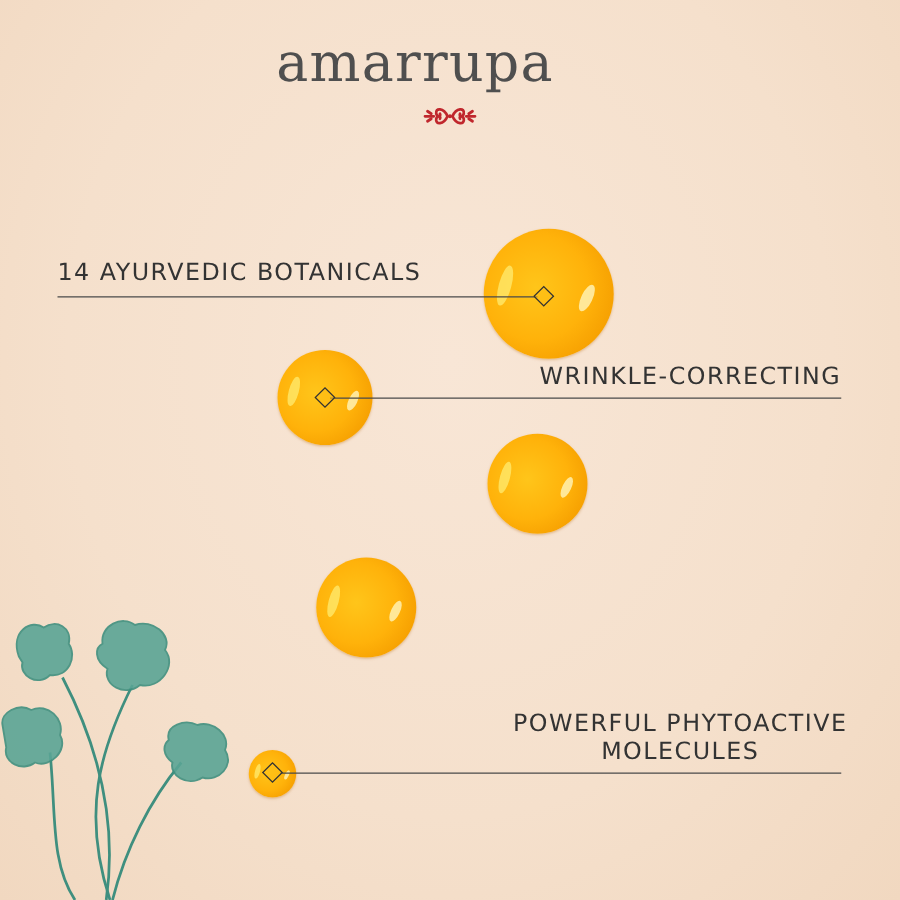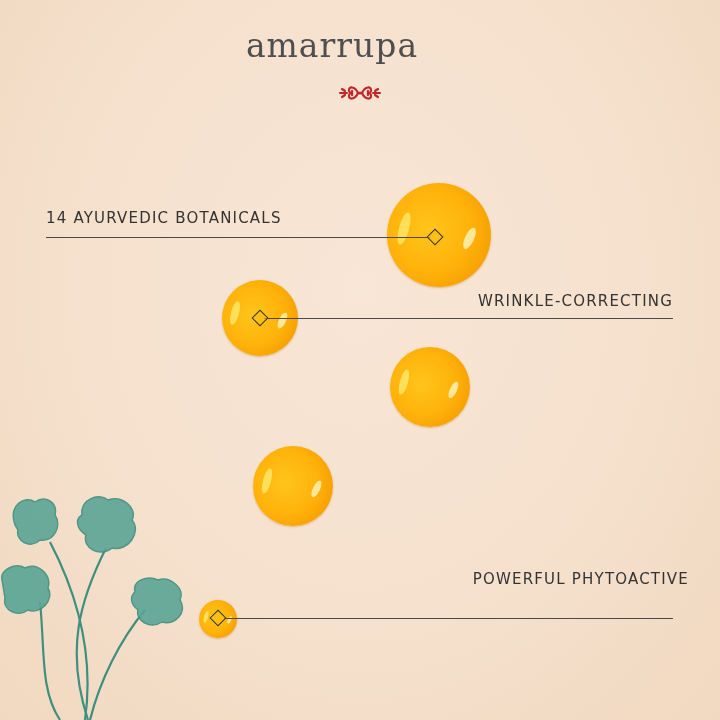--- a/index.html
+++ b/index.html
@@ -4,25 +4,25 @@
 <style>
   html, body { margin:0; padding:0; }
   body {
     width:720px; height:720px; overflow:hidden; position:relative;
     background: radial-gradient(ellipse at 50% 40%, #f8e6d6 0%, #f5e0cc 60%, #f1d8c0 100%);
     font-family: "DejaVu Sans", sans-serif;
   }
   .brand {
     position:absolute; left:0; width:664px; top:26px; text-align:center;
     font-family: "DejaVu Serif", "Liberation Serif", serif;
-    font-size:33px; color:#4f4f4f; letter-spacing:1px; font-weight:300;
+    font-size:43px; color:#4f4f4f; letter-spacing:1px; font-weight:300;
   }
   .ornament { position:absolute; left:337px; top:82px; width:46px; height:22px; }
   .label {
-    position:absolute; font-size:15px; color:#333; letter-spacing:1.2px;
+    position:absolute; font-size:19px; color:#333; letter-spacing:1.2px;
     font-family: "DejaVu Sans", sans-serif; line-height:22px;
   }
   .label.right { text-align:center; }
   .line { position:absolute; height:1px; background:#4a4a4a; }
   .drop {
     position:absolute; border-radius:50%;
     background: radial-gradient(circle at 40% 45%, #ffc51a 0%, #ffb20a 50%, #f59e00 80%, #e88a00 100%);
     box-shadow: 0 1px 2px rgba(180,100,0,0.35);
   }
   .drop::before {
@@ -63,22 +63,23 @@
 <div class="drop" style="left:199px;top:600px;width:38px;height:38px;"></div>
 
 <div class="label" style="left:46px;top:207px;">14 AYURVEDIC BOTANICALS</div>
 <div class="line" style="left:46px;top:237px;width:384px;"></div>
 <div class="diamond" style="left:429px;top:231px;"></div>
 
 <div class="label right" style="right:47px;top:290px;">WRINKLE-CORRECTING</div>
 <div class="line" style="left:264px;top:318px;width:409px;"></div>
 <div class="diamond" style="left:254px;top:312px;"></div>
 
-<div class="label right" style="right:31px;top:568px;">
+<div class="label right" style="right:42px;top:568px;">
   <div>POWERFUL PHYTOACTIVE</div>
+  <div>MOLECULES</div>
 </div>
 <div class="line" style="left:224px;top:618px;width:449px;"></div>
 <div class="diamond" style="left:212px;top:612px;"></div>
 
 <svg class="plant" viewBox="0 0 210 240">
   <g fill="none" stroke="#3f8f7f" stroke-width="2.2">
     <path d="M50 62 C75 110, 95 170, 85 240"></path>
     <path d="M106 68 C80 120, 65 170, 88 240"></path>
     <path d="M40 122 C45 170, 40 210, 60 240"></path>
     <path d="M145 130 C120 160, 100 200, 90 240"></path>

